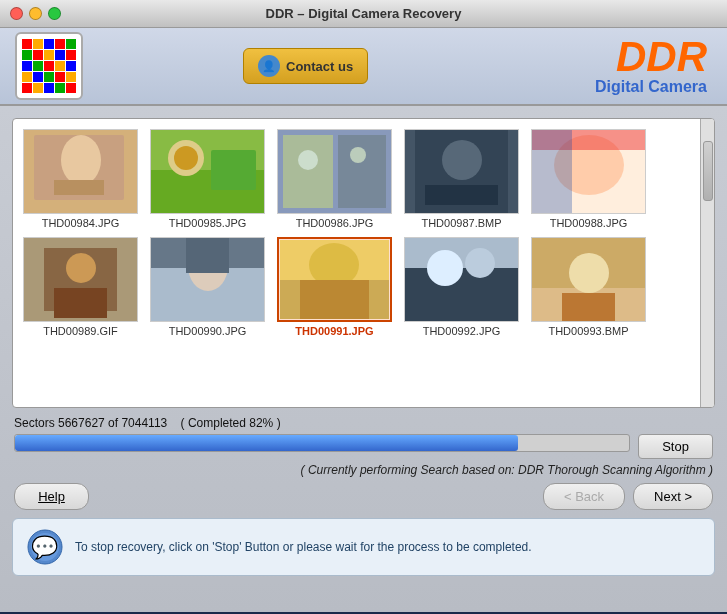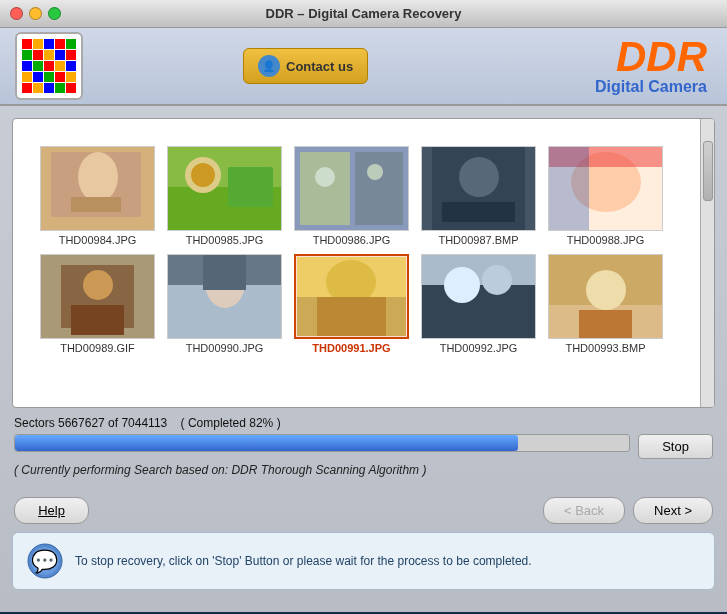--- a/index.html
+++ b/index.html
@@ -134,21 +134,21 @@
       height: 290px;
       overflow: hidden;
       display: flex;
       flex-direction: row;
       position: relative;
     }
     .gallery-content {
       flex: 1;
       display: flex;
       flex-direction: column;
-      padding: 27px;
+      padding: 10px;
       gap: 8px;
     }
     .gallery-row {
       display: flex;
       gap: 12px;
     }
     .gallery-item {
       display: flex;
       flex-direction: column;
       align-items: center;
@@ -231,22 +231,23 @@
       border-radius: 4px;
       padding: 4px 18px;
       font-size: 13px;
       cursor: pointer;
       min-width: 75px;
       text-align: center;
     }
     .scanning-text {
       font-size: 12px;
       color: #222;
-      margin-bottom: 20px;
+      margin-bottom: 6px;
       font-style: italic;
+      text-align: right;
     }
 
     
     .bottom-buttons {
       display: flex;
       gap: 8px;
       align-items: center;
       margin-bottom: 8px;
     }
     .nav-btn {

